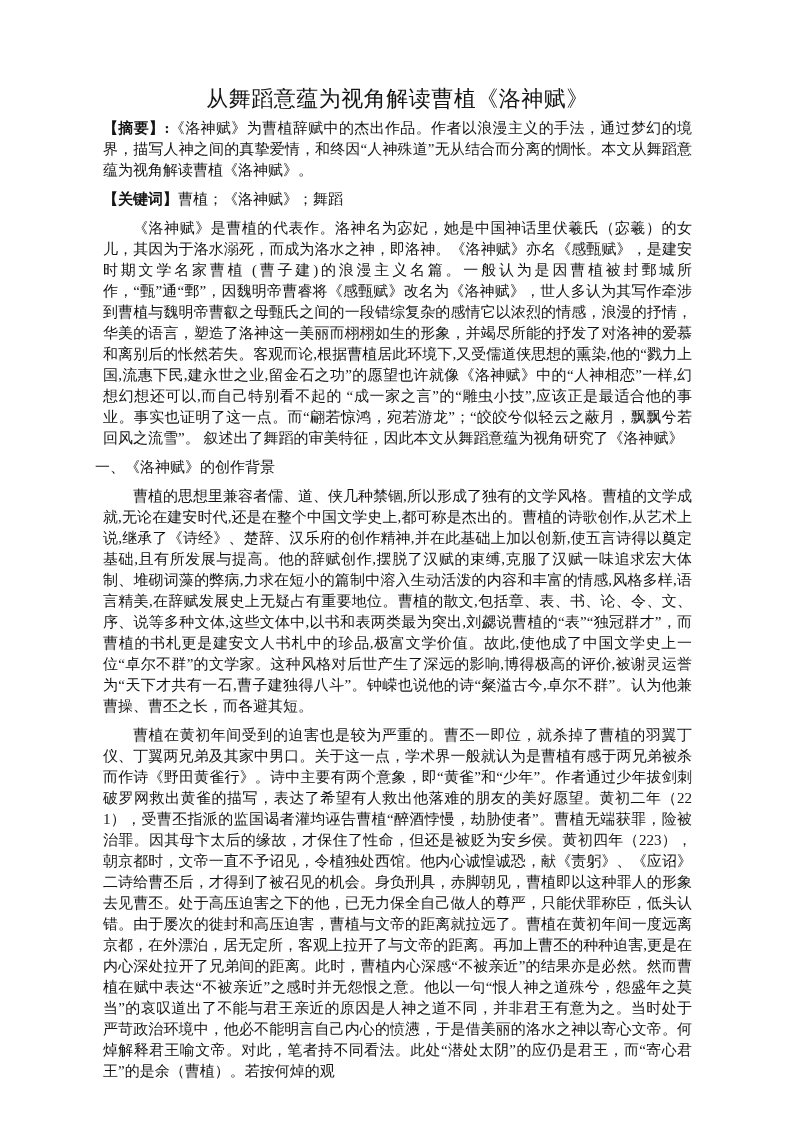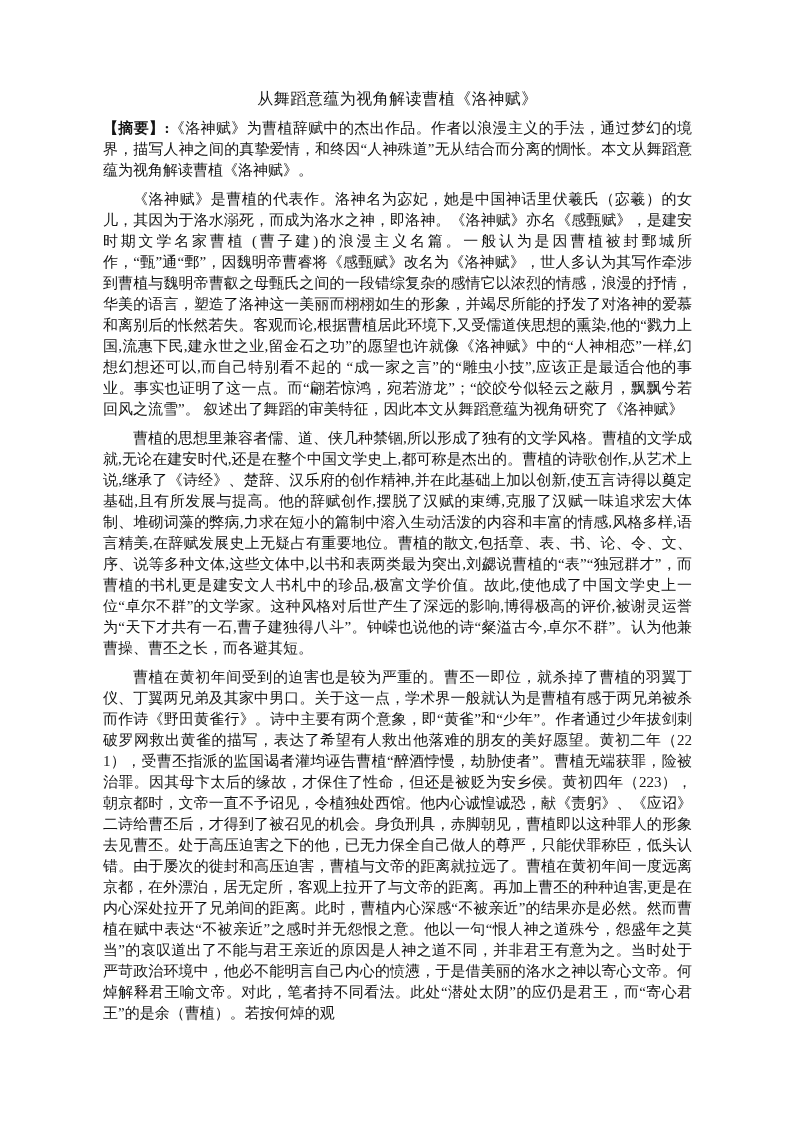--- a/index.html
+++ b/index.html
@@ -15,21 +15,21 @@
     background: #ffffff;
     box-sizing: border-box;
     padding: 88px 93px 0 95px;
     color: #141414;
     font-family: "Liberation Serif", "DejaVu Serif", serif;
     font-size: 15px;
     line-height: 21px;
     overflow: hidden;
   }
   .doc-title {
-    font-size: 16px;
+    font-size: 22px;
     font-weight: normal;
     text-align: center;
     margin: 0 0 1px 0;
     line-height: 22px;
     letter-spacing: 0.5px;
   }
   p.block {
     margin: 8px;
     text-align: justify;
     text-justify: inter-ideograph;
@@ -51,21 +51,23 @@
 </style>
 </head>
 <body>
 
 <div class="page">
 
   <h1 class="doc-title">从舞蹈意蕴为视角解读曹植《洛神赋》</h1>
 
   <p class="block"><span class="label-bold">【摘要】:</span><span>《洛神赋》为曹植辞赋中的杰出作品。作者以浪漫主义的手法，通过梦幻的境界，描写人神之间的真挚爱情，和终因“人神殊道”无从结合而分离的惆怅。本文从舞蹈意蕴为视角解读曹植《洛神赋》。</span></p>
 
+  <p class="block"><span class="label-bold">【关键词】</span><span>曹植；《洛神赋》；舞蹈</span></p>
 
   <p class="block indent">《洛神赋》是曹植的代表作。洛神名为宓妃，她是中国神话里伏羲氏（宓羲）的女儿，其因为于洛水溺死，而成为洛水之神，即洛神。《洛神赋》亦名《感甄赋》，是建安时期文学名家曹植 (曹子建)的浪漫主义名篇。一般认为是因曹植被封鄄城所作，“甄”通“鄄”，因魏明帝曹睿将《感甄赋》改名为《洛神赋》，世人多认为其写作牵涉到曹植与魏明帝曹叡之母甄氏之间的一段错综复杂的感情它以浓烈的情感，浪漫的抒情，华美的语言，塑造了洛神这一美丽而栩栩如生的形象，并竭尽所能的抒发了对洛神的爱慕和离别后的怅然若失。客观而论,根据曹植居此环境下,又受儒道侠思想的熏染,他的“戮力上国,流惠下民,建永世之业,留金石之功”的愿望也许就像《洛神赋》中的“人神相恋”一样,幻想幻想还可以,而自己特别看不起的 “成一家之言”的“雕虫小技”,应该正是最适合他的事业。事实也证明了这一点。而“翩若惊鸿，宛若游龙”；“皎皎兮似轻云之蔽月，飘飘兮若回风之流雪”。 叙述出了舞蹈的审美特征，因此本文从舞蹈意蕴为视角研究了《洛神赋》</p>
 
+  <h2 class="section-heading">一、《洛神赋》的创作背景</h2>
 
   <p class="block indent">曹植的思想里兼容者儒、道、侠几种禁锢,所以形成了独有的文学风格。曹植的文学成就,无论在建安时代,还是在整个中国文学史上,都可称是杰出的。曹植的诗歌创作,从艺术上说,继承了《诗经》、楚辞、汉乐府的创作精神,并在此基础上加以创新,使五言诗得以奠定基础,且有所发展与提高。他的辞赋创作,摆脱了汉赋的束缚,克服了汉赋一味追求宏大体制、堆砌词藻的弊病,力求在短小的篇制中溶入生动活泼的内容和丰富的情感,风格多样,语言精美,在辞赋发展史上无疑占有重要地位。曹植的散文,包括章、表、书、论、令、文、序、说等多种文体,这些文体中,以书和表两类最为突出,刘勰说曹植的“表”“独冠群才”，而曹植的书札更是建安文人书札中的珍品,极富文学价值。故此,使他成了中国文学史上一位“卓尔不群”的文学家。这种风格对后世产生了深远的影响,博得极高的评价,被谢灵运誉为“天下才共有一石,曹子建独得八斗”。钟嵘也说他的诗“粲溢古今,卓尔不群”。认为他兼曹操、曹丕之长，而各避其短。</p>
 
   <p class="block indent">曹植在黄初年间受到的迫害也是较为严重的。曹丕一即位，就杀掉了曹植的羽翼丁仪、丁翼两兄弟及其家中男口。关于这一点，学术界一般就认为是曹植有感于两兄弟被杀而作诗《野田黄雀行》。诗中主要有两个意象，即“黄雀”和“少年”。作者通过少年拔剑刺破罗网救出黄雀的描写，表达了希望有人救出他落难的朋友的美好愿望。黄初二年（221），受曹丕指派的监国谒者灌均诬告曹植“醉酒悖慢，劫胁使者”。曹植无端获罪，险被治罪。因其母卞太后的缘故，才保住了性命，但还是被贬为安乡侯。黄初四年（223），朝京都时，文帝一直不予诏见，令植独处西馆。他内心诚惶诚恐，献《责躬》、《应诏》二诗给曹丕后，才得到了被召见的机会。身负刑具，赤脚朝见，曹植即以这种罪人的形象去见曹丕。处于高压迫害之下的他，已无力保全自己做人的尊严，只能伏罪称臣，低头认错。由于屡次的徙封和高压迫害，曹植与文帝的距离就拉远了。曹植在黄初年间一度远离京都，在外漂泊，居无定所，客观上拉开了与文帝的距离。再加上曹丕的种种迫害,更是在内心深处拉开了兄弟间的距离。此时，曹植内心深感“不被亲近”的结果亦是必然。然而曹植在赋中表达“不被亲近”之感时并无怨恨之意。他以一句“恨人神之道殊兮，怨盛年之莫当”的哀叹道出了不能与君王亲近的原因是人神之道不同，并非君王有意为之。当时处于严苛政治环境中，他必不能明言自己内心的愤懑，于是借美丽的洛水之神以寄心文帝。何焯解释君王喻文帝。对此，笔者持不同看法。此处“潜处太阴”的应仍是君王，而“寄心君王”的是余（曹植）。若按何焯的观</p>
 
 </div>
 
 </body></html>

